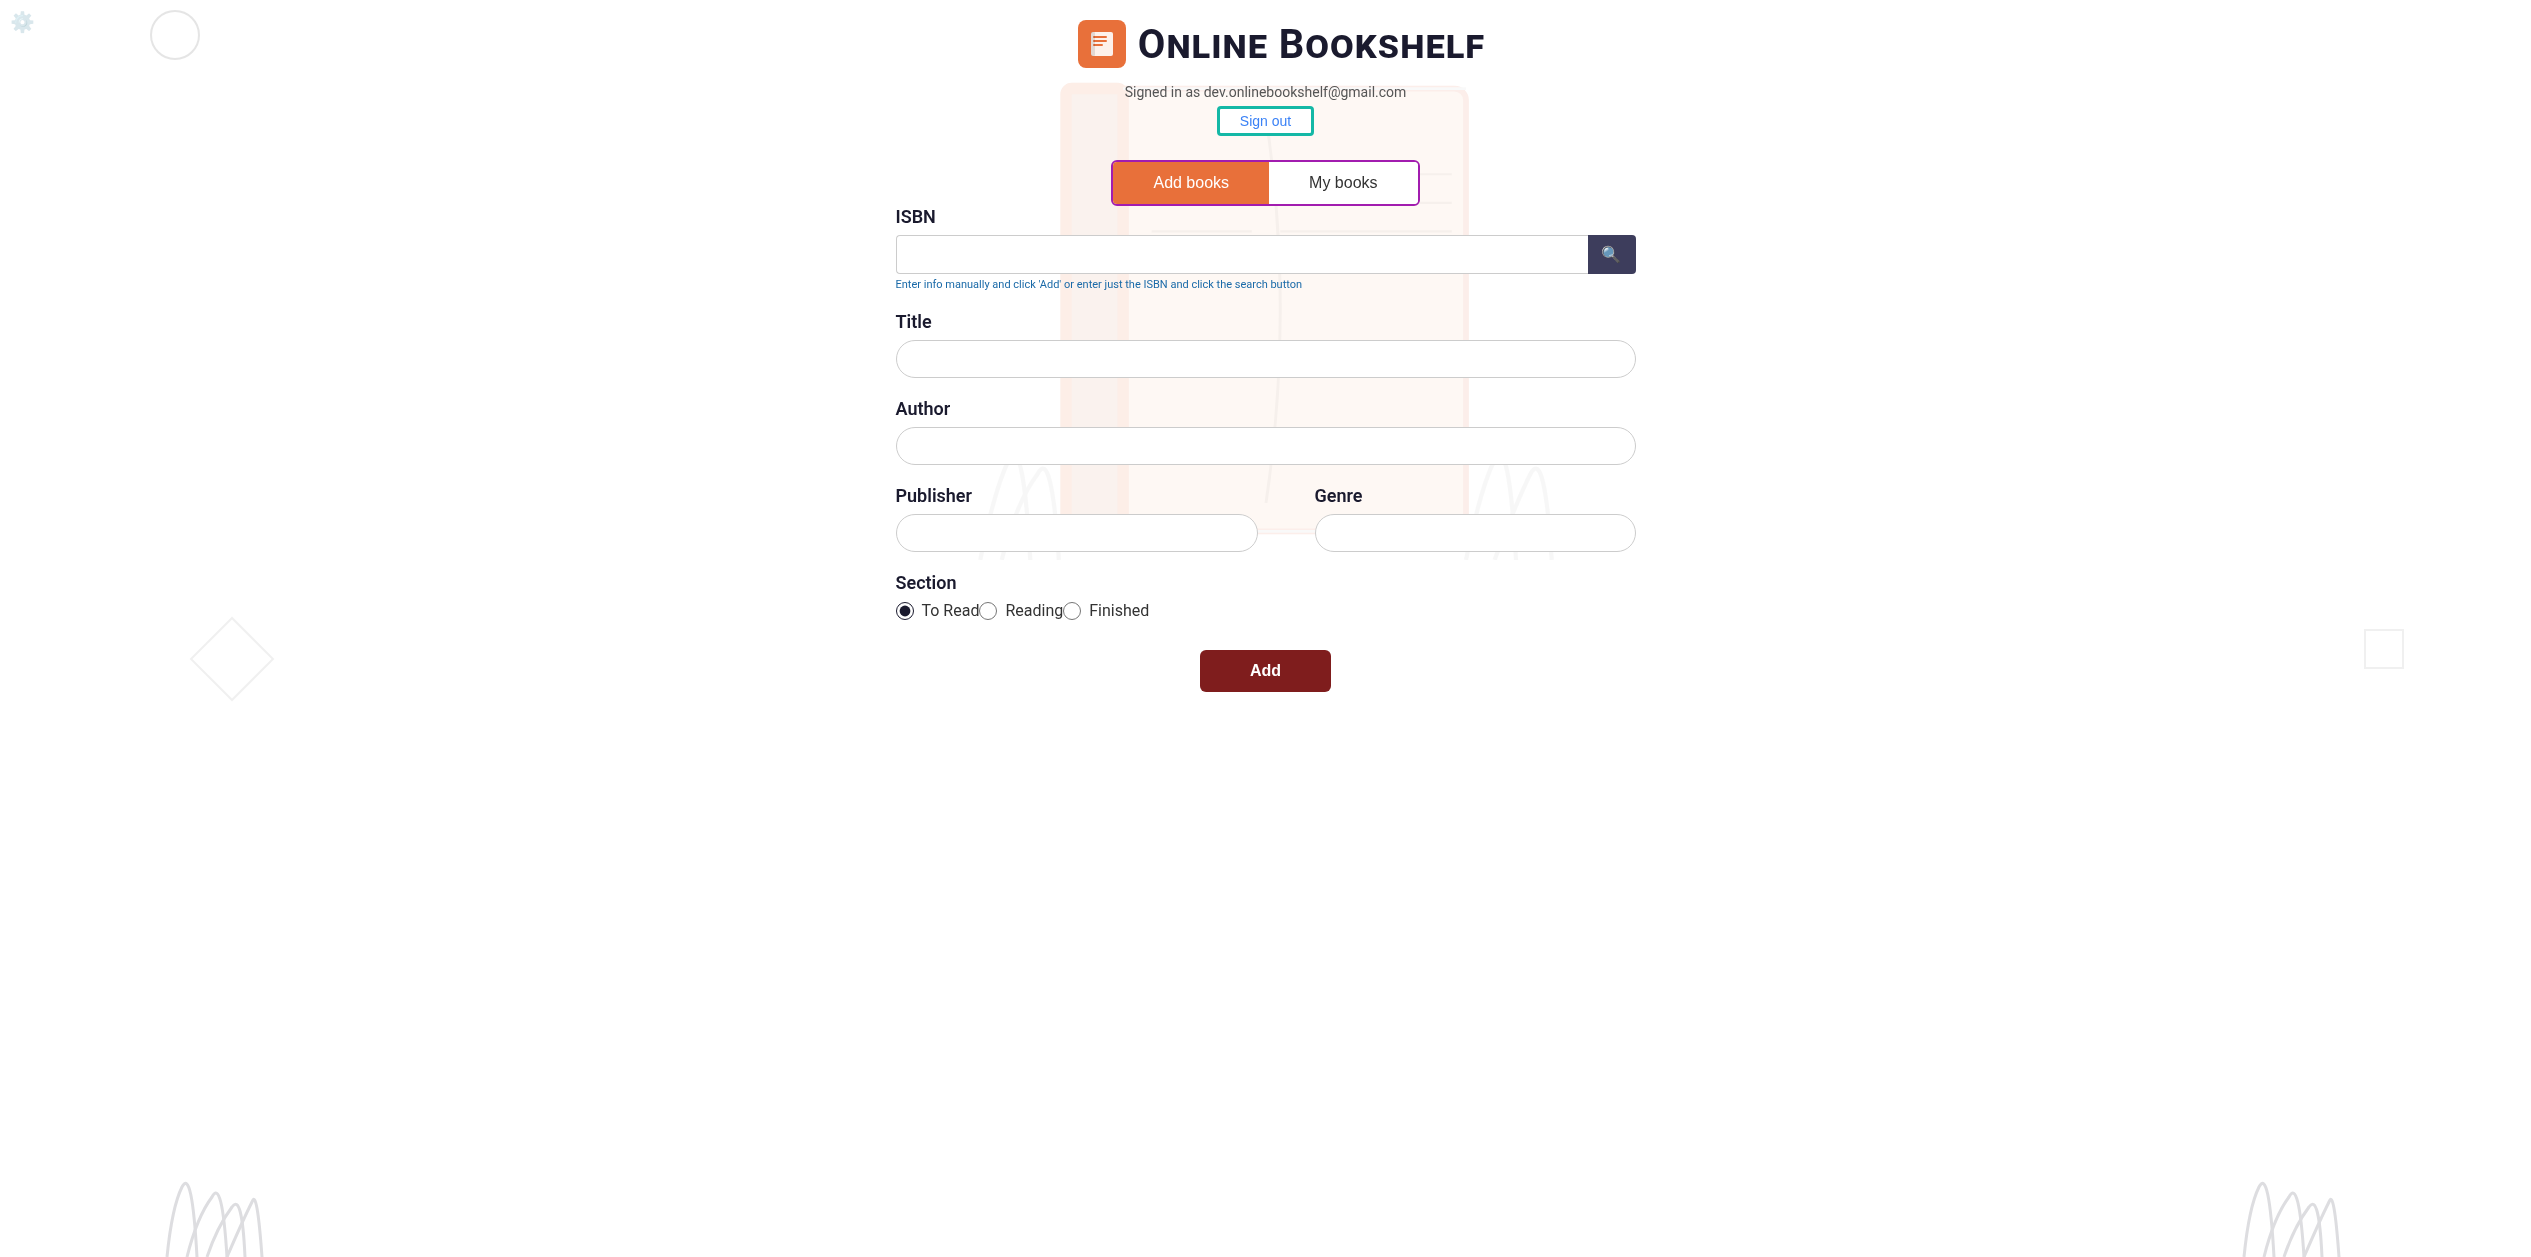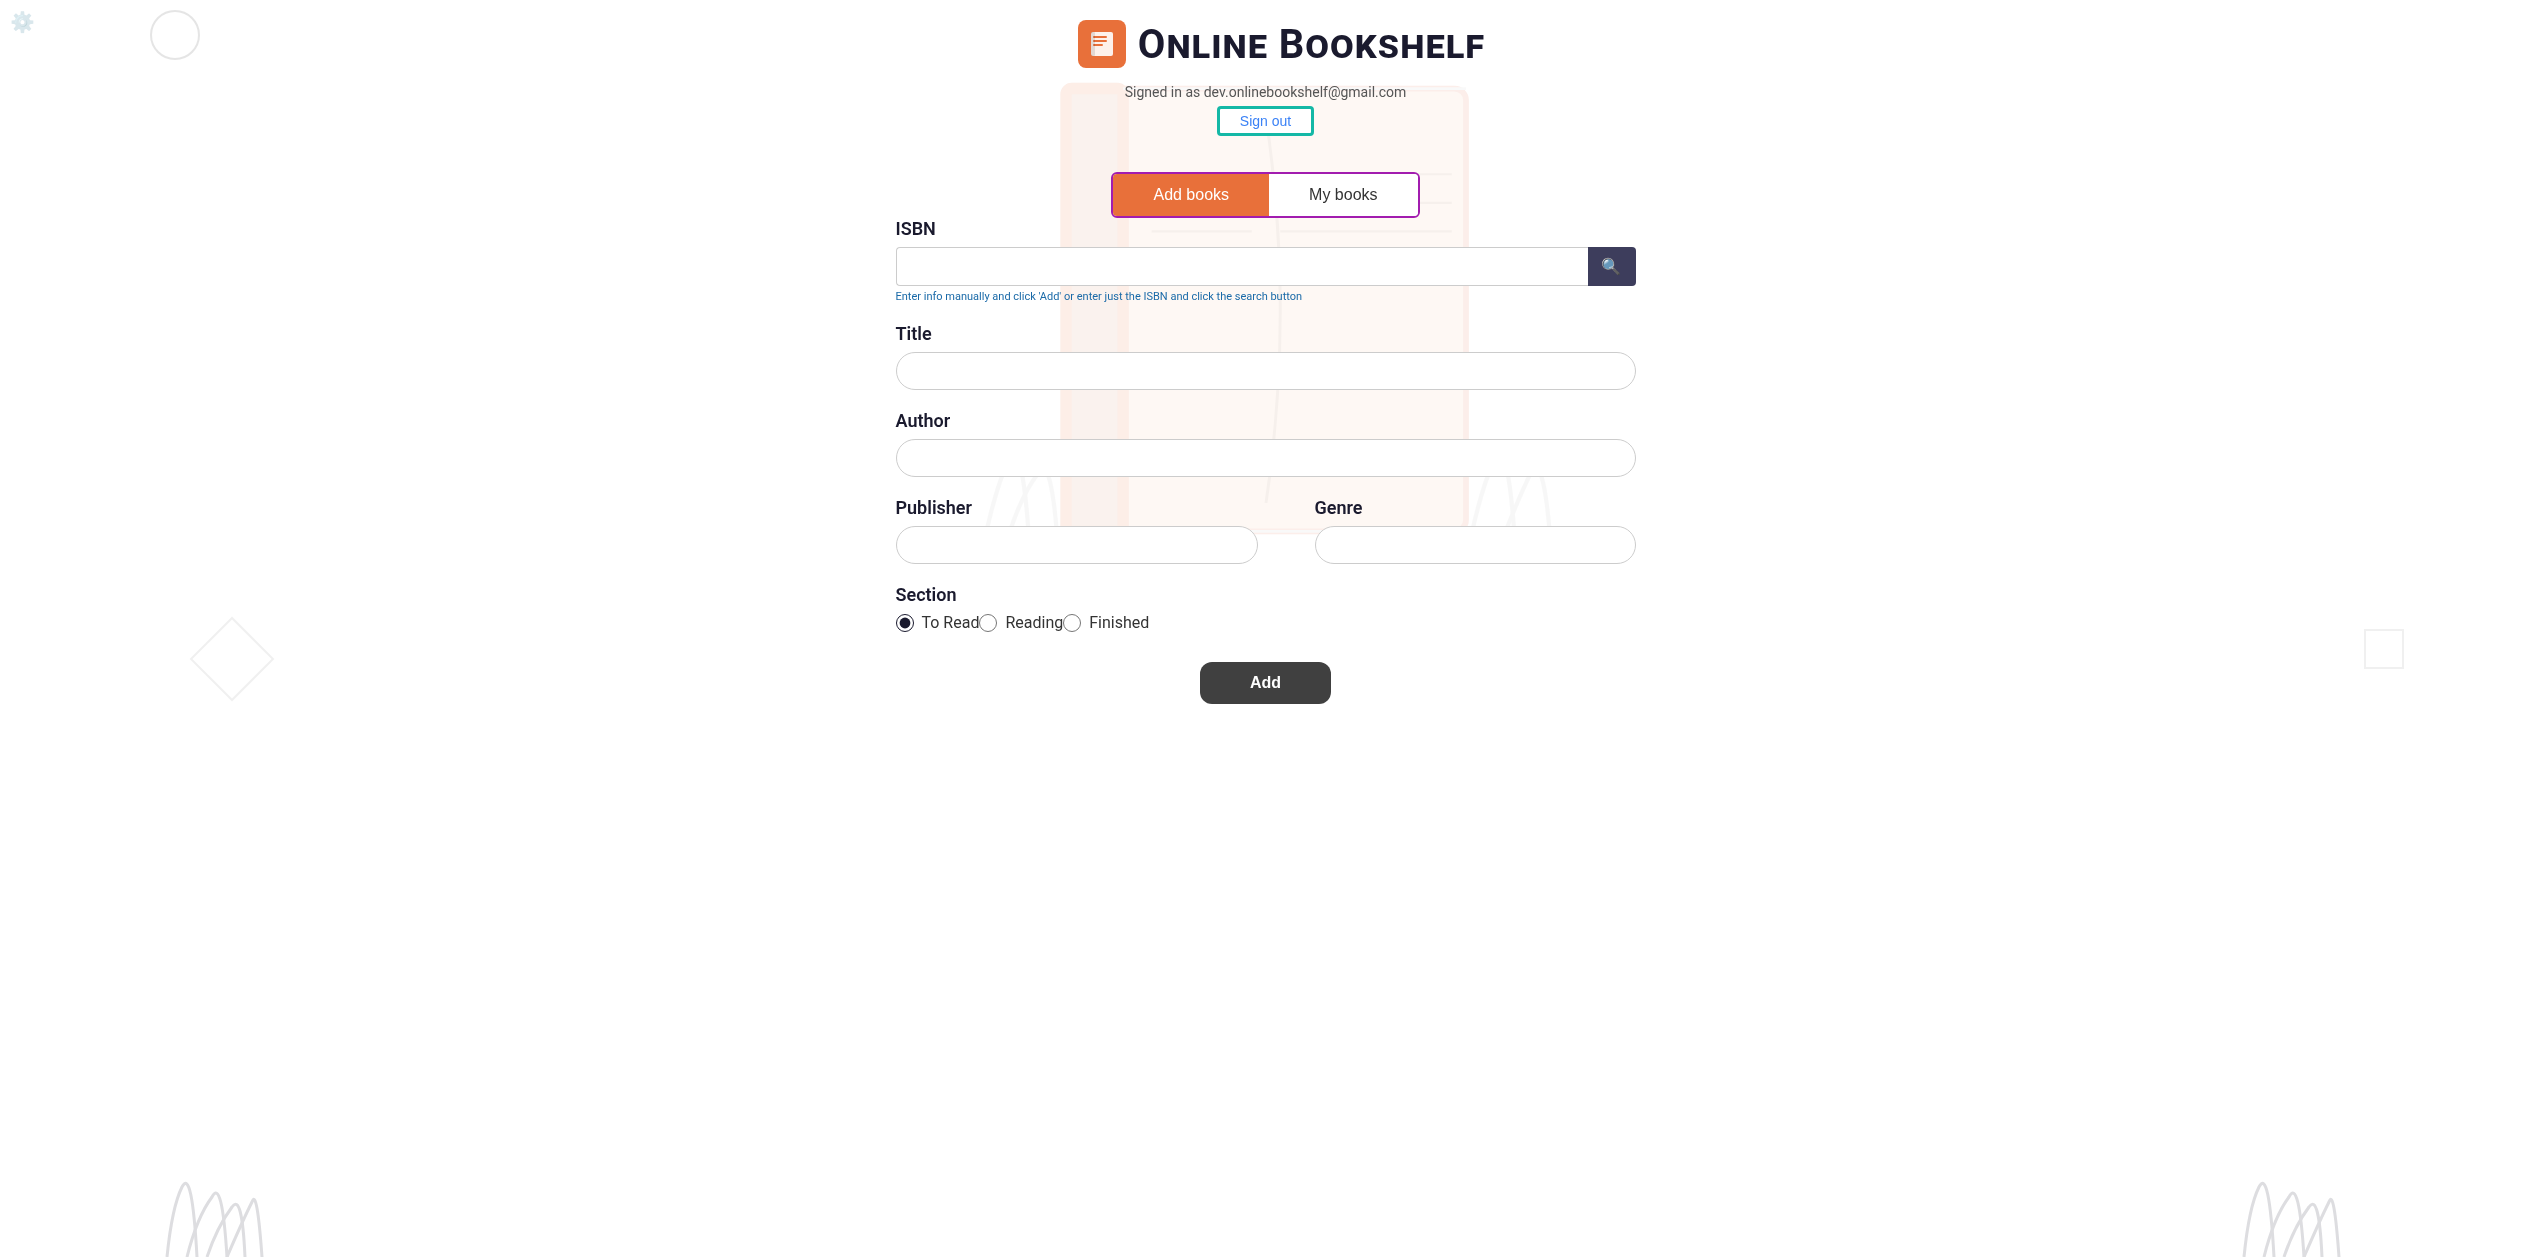--- a/index.html
+++ b/index.html
@@ -105,21 +105,21 @@
       font-size: 40px;
       font-weight: 700;
       color: #1a1a2e;
       letter-spacing: 1px;
       font-variant: small-caps;
     }
 
     
     .auth-section {
       text-align: center;
-      margin-bottom: 36px;
+      margin-bottom: 24px;
     }
 
     .signed-in-text {
       font-size: 14px;
       color: #555;
       margin-bottom: 6px;
     }
 
     .sign-out-btn {
       padding: 4px 20px;
@@ -255,24 +255,24 @@
       height: 18px;
       cursor: pointer;
       accent-color: #1a1a2e;
     }
 
     
     .add-btn {
       display: block;
       margin: 0 auto;
       padding: 12px 50px;
-      background: #404040;
+      background: #7f1d1d;
       color: white;
       border: none;
-      border-radius: 12px;
+      border-radius: 6px;
       font-size: 16px;
       font-weight: 600;
       cursor: pointer;
     }
 
     
     .bg-book-svg {
       position: absolute;
       top: 60px;
       left: 50%;

